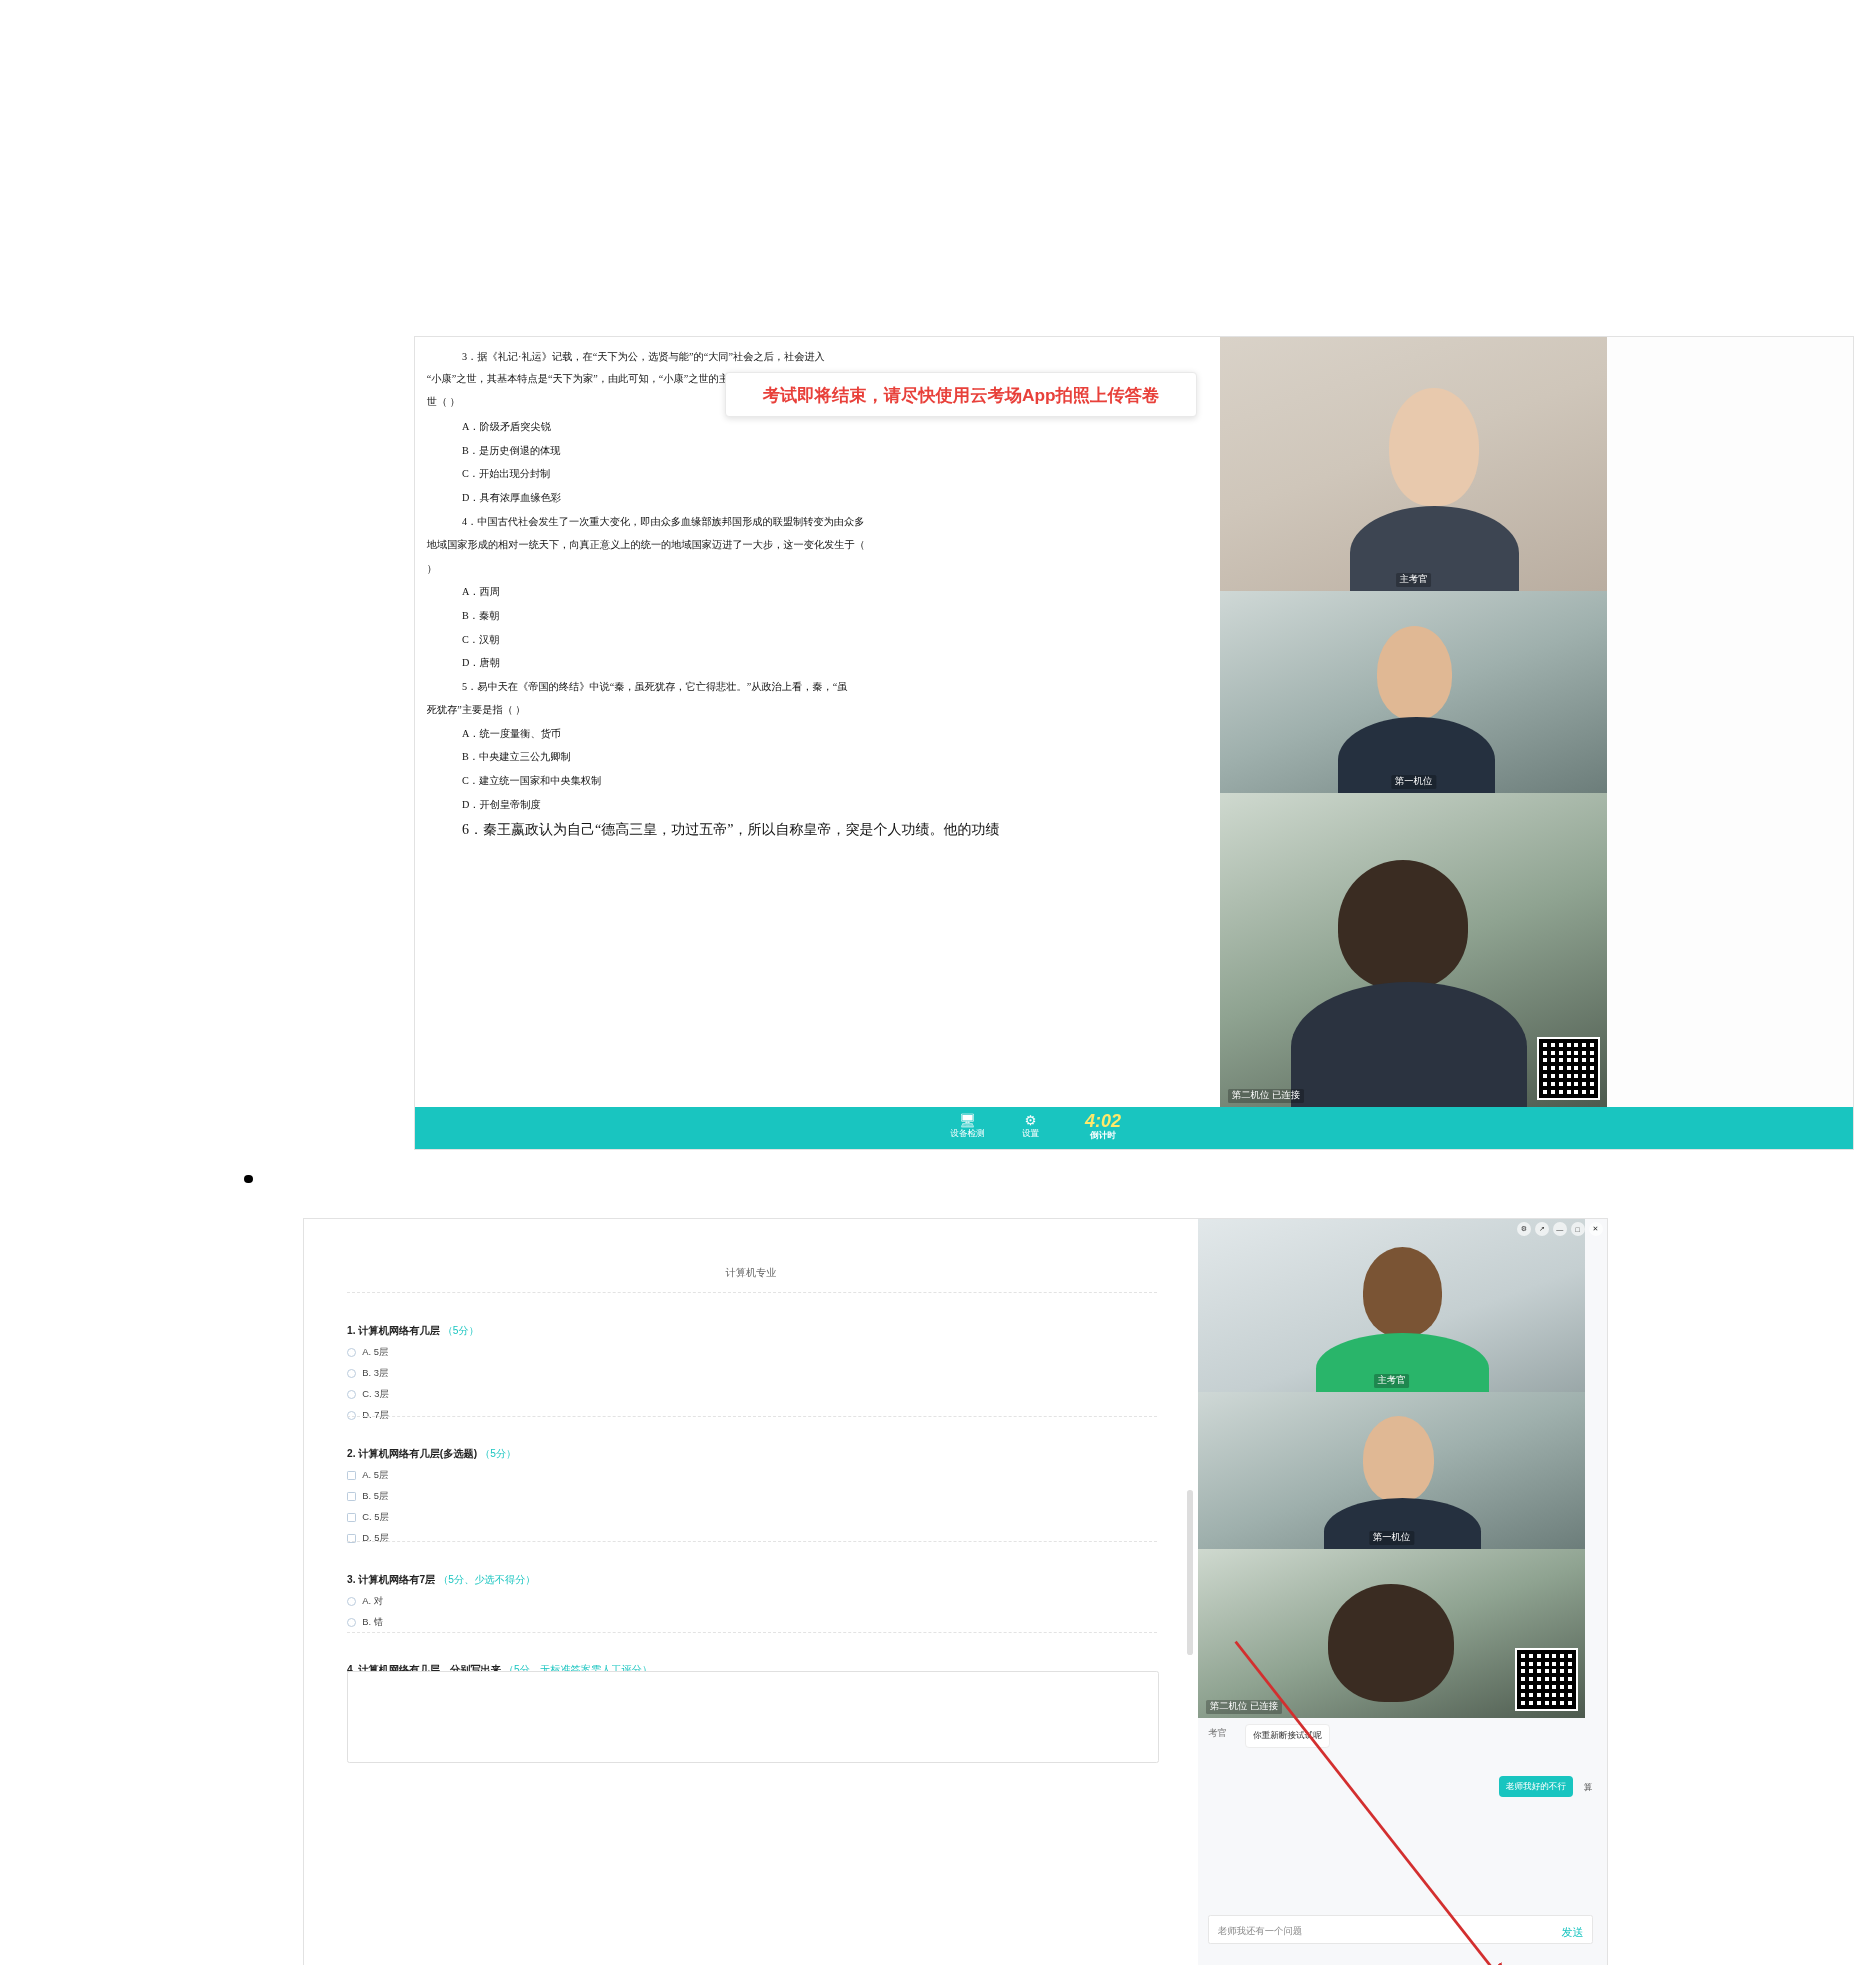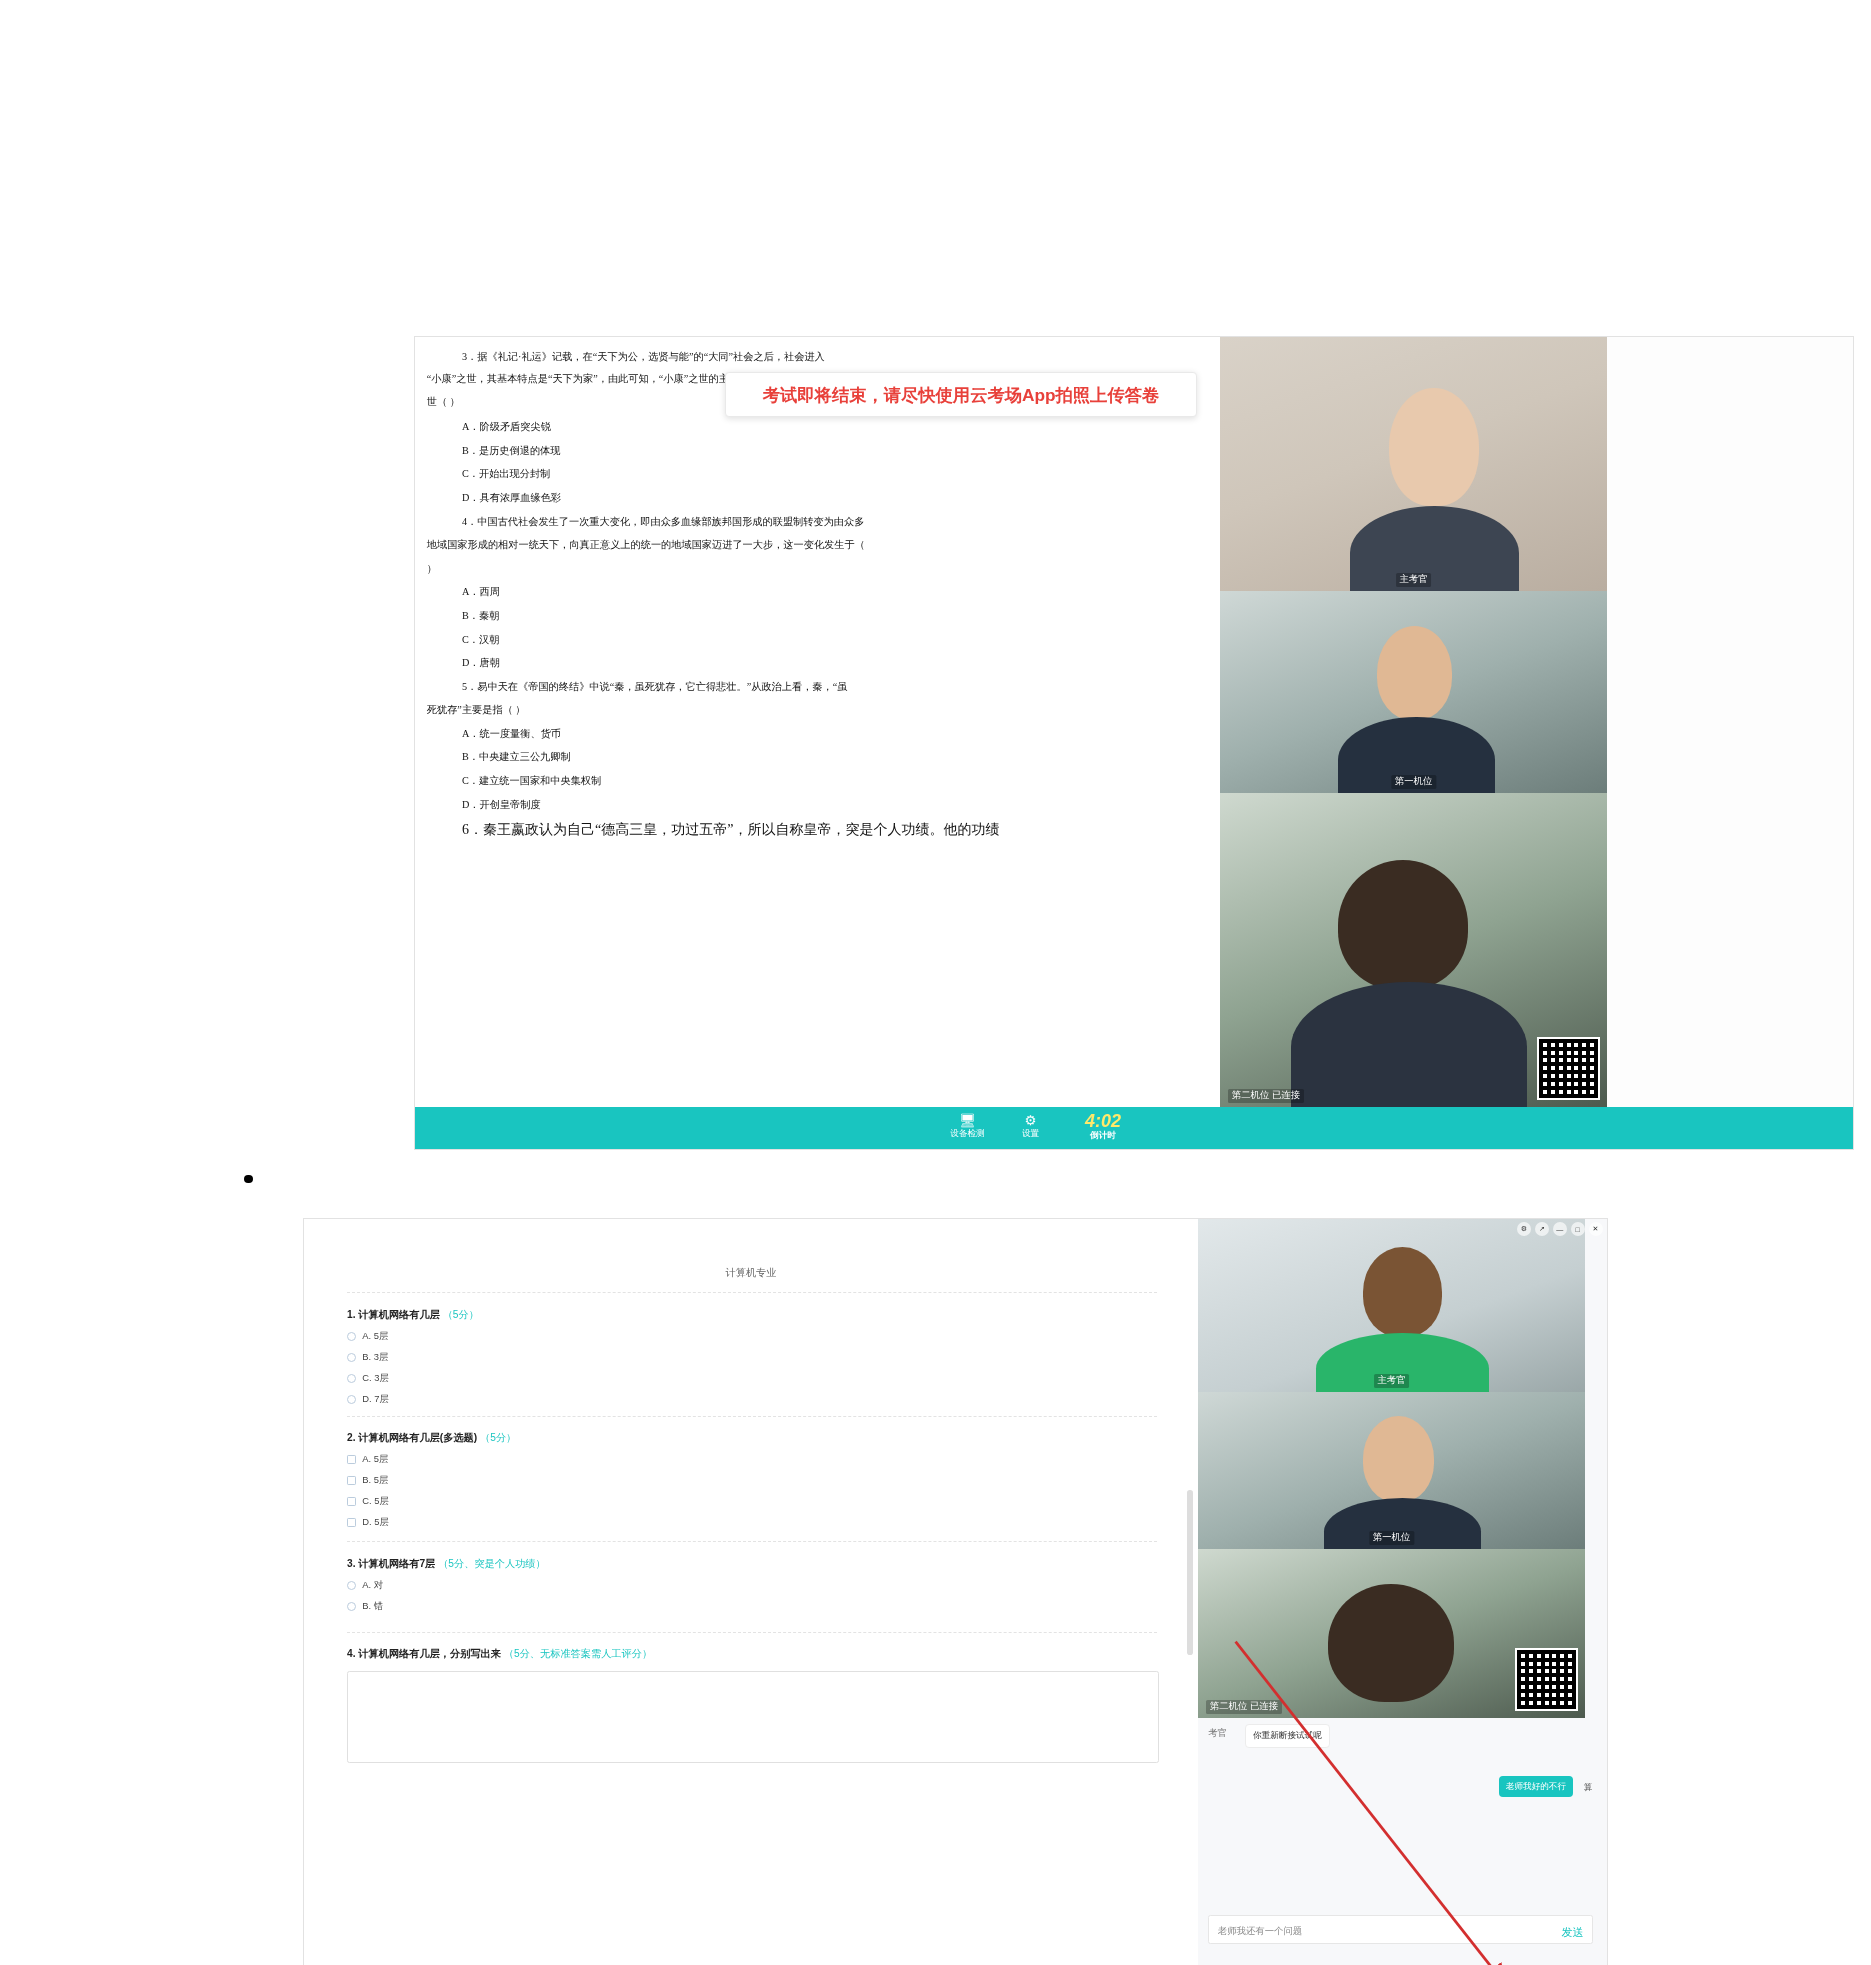--- a/index.html
+++ b/index.html
@@ -188,21 +188,21 @@
   }
   .s2-sub {
     position: absolute;
     top: 47px;
     width: 100%;
     text-align: center;
     font-size: 10.2px;
     color: #666;
     font-family: "Liberation Sans", sans-serif;
   }
-  .q-block { position: absolute; left: 43px; width: 810px; font-family: "Liberation Sans", sans-serif;}
+  .q-block { position: absolute; left: 43px; width: 810px; font-family: "Liberation Sans", sans-serif; margin-top: 16px;}
   .q-head { font-size: 10.2px; color: #222; font-weight: bold; }
   .q-score { color: #19c5c0; font-weight: normal; }
   .opt { font-size: 9.4px; color: #444; margin-top: 7.9px; display: flex; align-items: center; }
   .radio {
     width: 7px; height: 7px; border: 0.8px solid #bcd; border-radius: 50%;
     display: inline-block; margin-right: 6.3px;
   }
   .checkbox {
     width: 7px; height: 7px; border: 0.8px solid #bcd; border-radius: 1.2px;
     display: inline-block; margin-right: 6.3px;
@@ -432,21 +432,21 @@
             <span class="checkbox"></span>
             <span>D. 5层</span>
           </div>
       </div>
 
       <div class="dash-sep" style="top:322px;"></div>
 
       <div class="q-block" style="top:338px;">
         <div class="q-head">
           <span>3. 计算机网络有7层</span>
-          <span class="q-score">（5分、突是个人功绩）</span>
+          <span class="q-score">（5分、少选不得分）</span>
         </div>
         <div class="opt">
             <span class="radio"></span>
             <span>A. 对</span>
           </div>
         <div class="opt">
             <span class="radio"></span>
             <span>B. 错</span>
           </div>
       </div>

